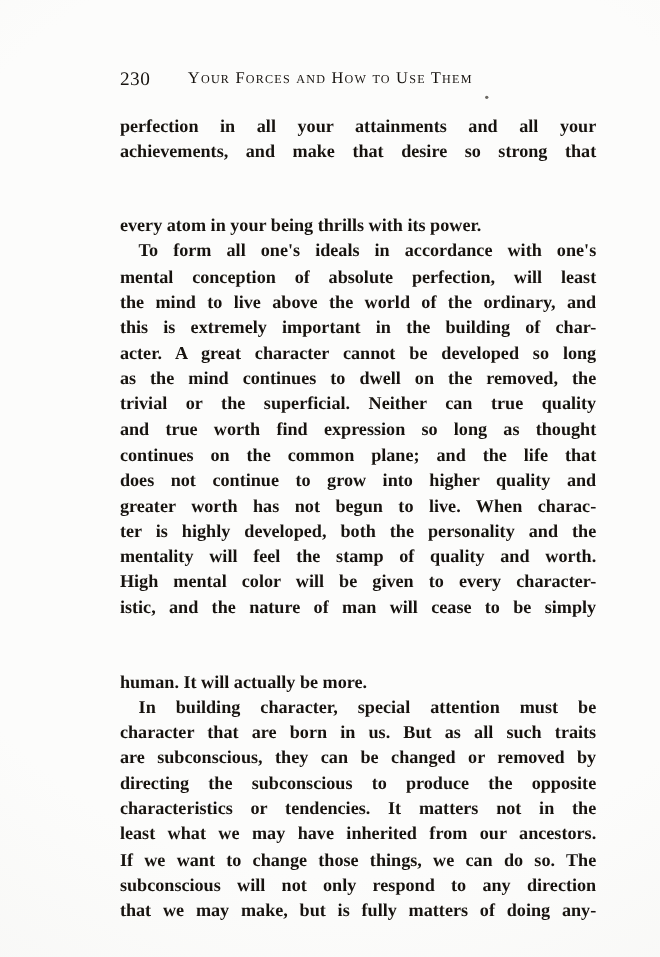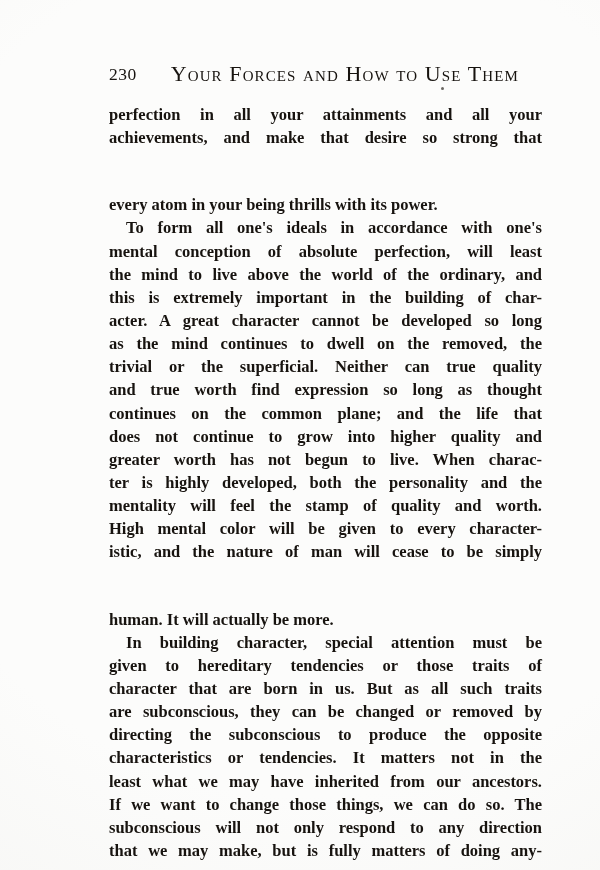--- a/index.html
+++ b/index.html
@@ -28,21 +28,21 @@
     align-items: center;
     font-weight: normal;
     white-space: nowrap;
   }
   .page-number {
     font-size: 17.5px;
     letter-spacing: 0.5px;
   }
   .running-title {
     margin-left: 34px;
-    font-size: 22px;
+    font-size: 15px;
     font-variant: small-caps;
     letter-spacing: 1.1px;
   }
   .text-block {
     position: absolute;
     top: 103px;
     left: 109px;
     width: 433px;
   }
   .paragraph { }
@@ -114,21 +114,20 @@
       <div class="line jl">greater worth has not begun to live.  When charac-</div>
       <div class="line jl">ter is highly developed, both the personality and the</div>
       <div class="line jl">mentality will feel the stamp of quality and worth.</div>
       <div class="line jl">High mental color will be given to every character-</div>
       <div class="line jl">istic, and the nature of man will cease to be simply</div>
       <div class="line endline">human.  It will actually be more.</div>
     </div>
 
     <div class="paragraph">
       <div class="line jl indent">In building character, special attention must be</div>
-      <div class="line jl">given to hereditary tendencies or those traits of</div>
       <div class="line jl">character that are born in us.  But as all such traits</div>
       <div class="line jl">are subconscious, they can be changed or removed by</div>
       <div class="line jl">directing the subconscious to produce the opposite</div>
       <div class="line jl">characteristics or tendencies.  It matters not in the</div>
       <div class="line jl">least what we may have inherited from our ancestors.</div>
       <div class="line jl">If we want to change those things, we can do so.  The</div>
       <div class="line jl">subconscious will not only respond to any direction</div>
       <div class="line jl">that we may make, but is fully matters of doing any-</div>
     </div>
 

